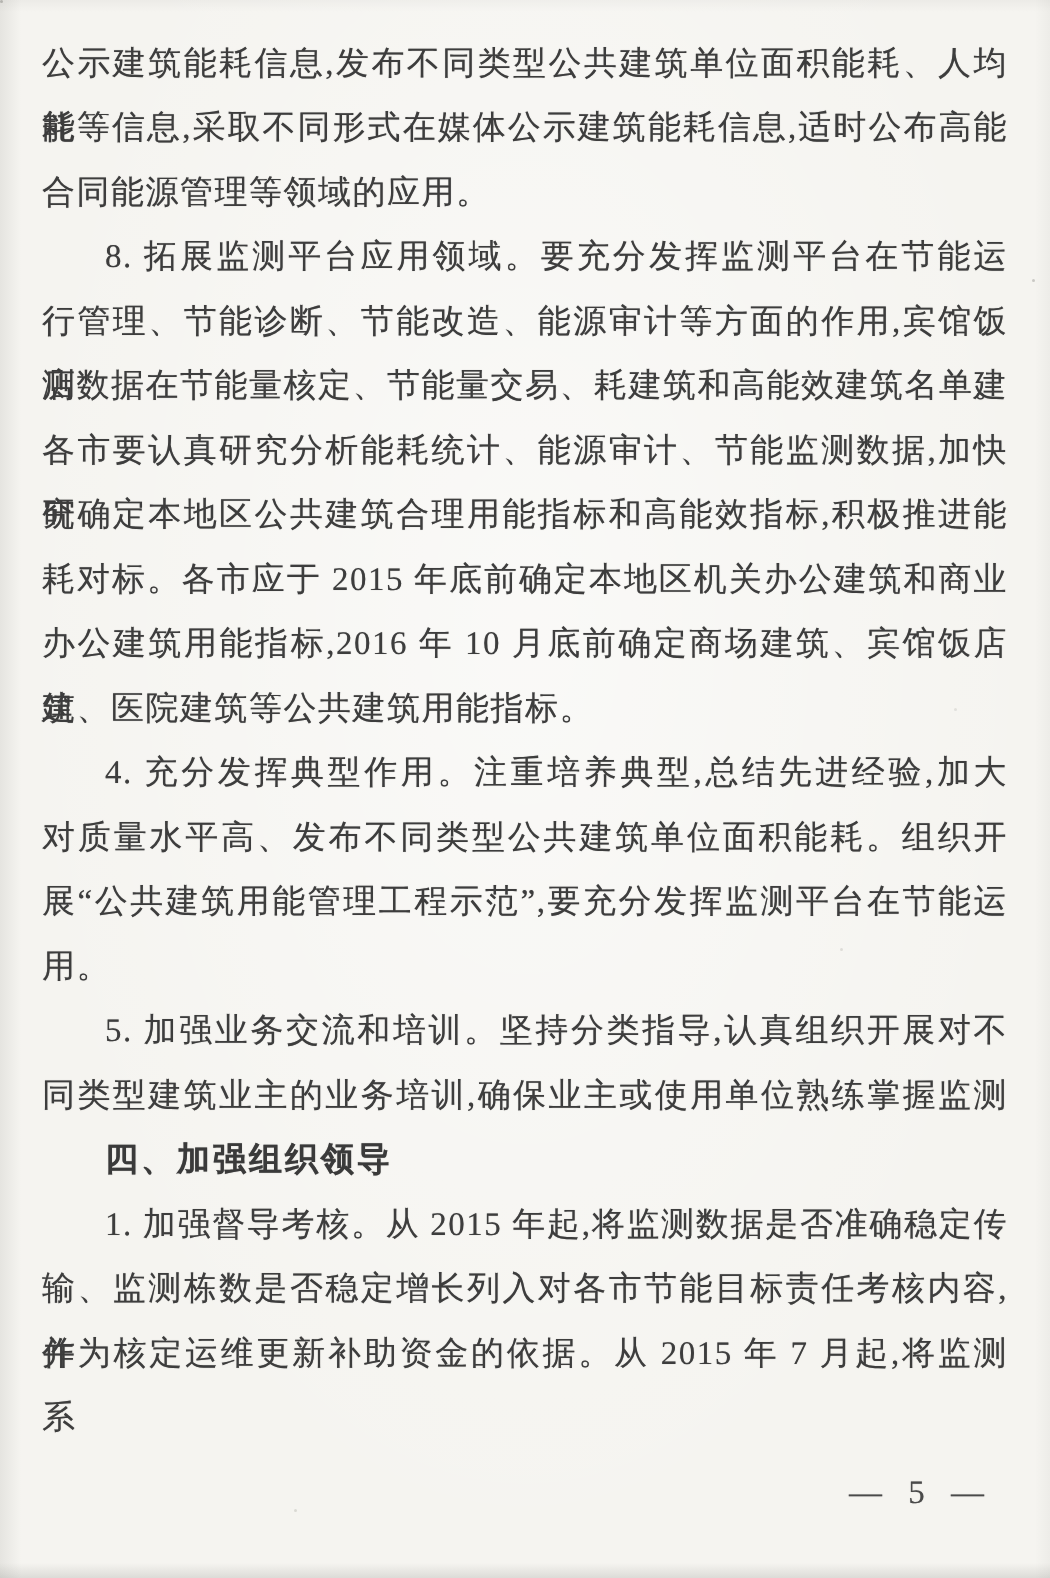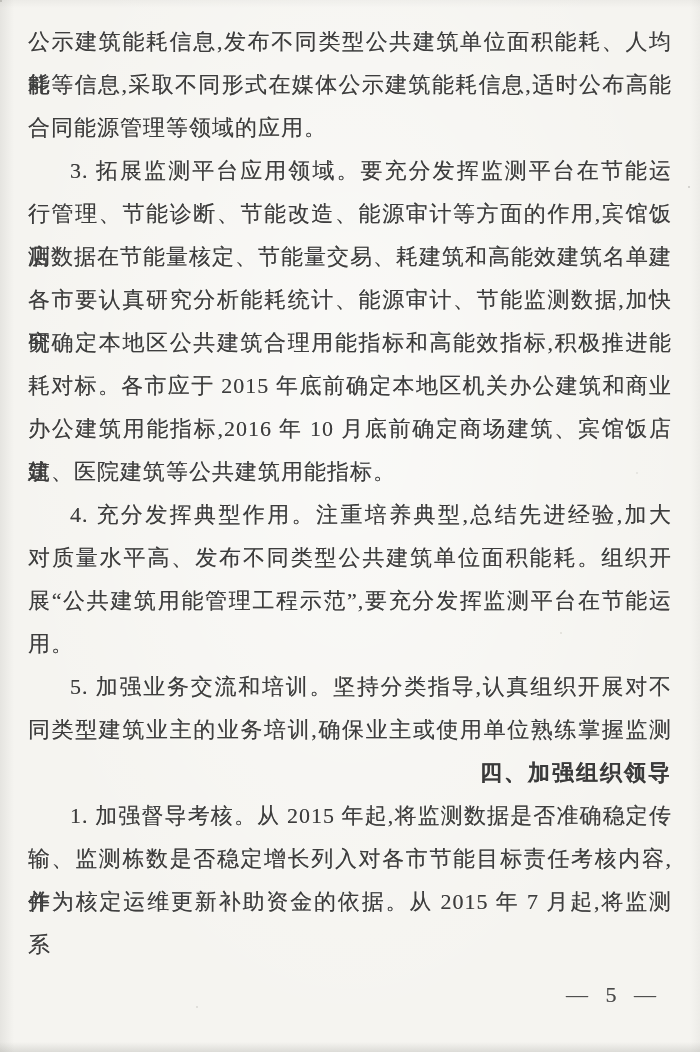--- a/index.html
+++ b/index.html
@@ -55,21 +55,20 @@
     text-shadow: 0 0 0.5px rgba(61,61,61,0.55);
   }
   .line.justify {
     white-space: normal;
     text-align: justify;
     text-align-last: justify;
     text-justify: inter-character;
   }
   .line.indent {
     padding-left: 42px;
-    text-align: right;
   }
   .line.bold {
     font-family: "Liberation Sans", "DejaVu Sans", sans-serif;
     font-weight: 700;
     color: #3a3a3a;
     letter-spacing: 2px;
     text-shadow: 0 0 0.5px rgba(58,58,58,0.6);
   }
   .page-number {
     position: absolute;
@@ -82,21 +81,21 @@
   }
 </style>
 </head>
 <body>
 
 <div class="page">
   <div class="body-text">
       <div class="line justify">公示建筑能耗信息,发布不同类型公共建筑单位面积能耗、人均能</div>
       <div class="line justify">耗等信息,采取不同形式在媒体公示建筑能耗信息,适时公布高能</div>
       <div class="line">合同能源管理等领域的应用。</div>
-      <div class="line justify indent">3. 拓展监测平台应用领域。要充分发挥监测平台在节能运</div>
+      <div class="line justify indent">8. 拓展监测平台应用领域。要充分发挥监测平台在节能运</div>
       <div class="line justify">行管理、节能诊断、节能改造、能源审计等方面的作用,宾馆饭店建</div>
       <div class="line justify">测数据在节能量核定、节能量交易、耗建筑和高能效建筑名单。</div>
       <div class="line justify">各市要认真研究分析能耗统计、能源审计、节能监测数据,加快研</div>
       <div class="line justify">究确定本地区公共建筑合理用能指标和高能效指标,积极推进能</div>
       <div class="line justify">耗对标。各市应于 2015 年底前确定本地区机关办公建筑和商业</div>
       <div class="line justify">办公建筑用能指标,2016 年 10 月底前确定商场建筑、宾馆饭店建</div>
       <div class="line">筑、医院建筑等公共建筑用能指标。</div>
       <div class="line justify indent">4. 充分发挥典型作用。注重培养典型,总结先进经验,加大</div>
       <div class="line justify">对质量水平高、发布不同类型公共建筑单位面积能耗。组织开</div>
       <div class="line justify">展“公共建筑用能管理工程示范”,要充分发挥监测平台在节能运</div>

